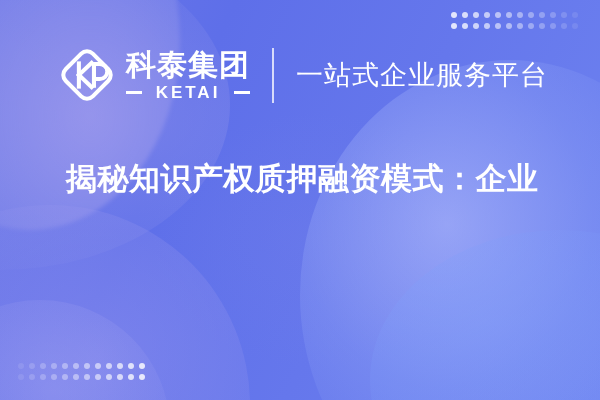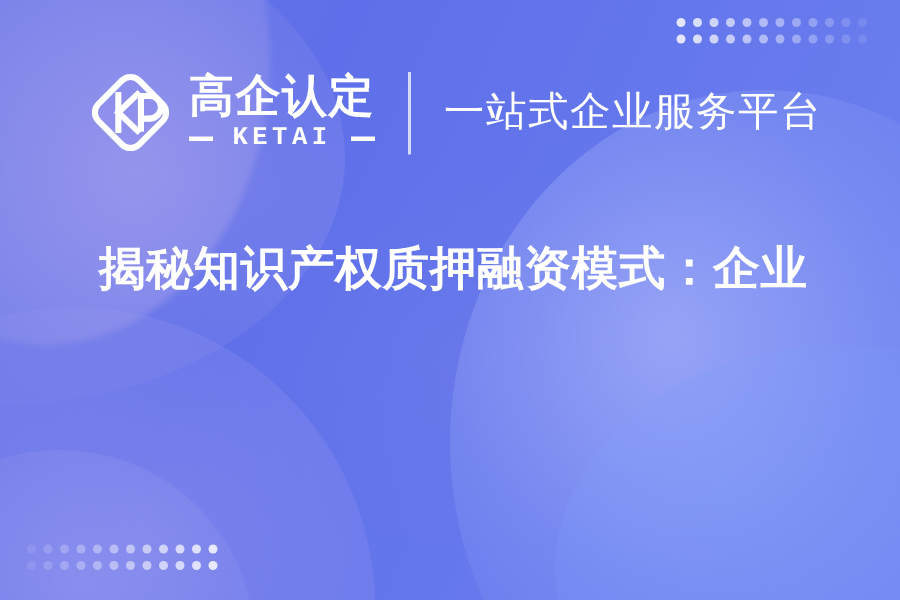--- a/index.html
+++ b/index.html
@@ -147,21 +147,20 @@
     letter-spacing: 1px;
     white-space: nowrap;
     font-family: "DejaVu Sans", "Liberation Sans", sans-serif;
   }
 
   #logo-en-row {
     display: flex;
     align-items: center;
     margin-top: 3px;
     gap: 5px;
-    font-family: Liberation Mono, monospace;
   }
   .logo-rule {
     height: 3px;
     width: 16px;
     background: #ffffff;
     flex: 0 0 auto;
   }
   #logo-en {
     color: #ffffff;
     font-size: 17px;
@@ -310,21 +309,21 @@
           <path d="M36 50 L58 29"></path>
           <path d="M36 50 L58 71"></path>
         </g>
         <g fill="none" stroke="#ffffff" stroke-width="7">
           <path d="M62 28 L62 72"></path>
           <path d="M62 31 L72 31 A13 13 0 0 1 72 57 L62 57"></path>
         </g>
       </svg>
 
       <div id="logo-wordmark">
-        <div id="logo-cn">高企认定</div>
+        <div id="logo-cn">科泰集团</div>
         <div id="logo-en-row">
           <span class="logo-rule"></span>
           <span id="logo-en">KETAI</span>
           <span class="logo-rule"></span>
         </div>
       </div>
     </div>
 
     <div id="header-divider"></div>
 

